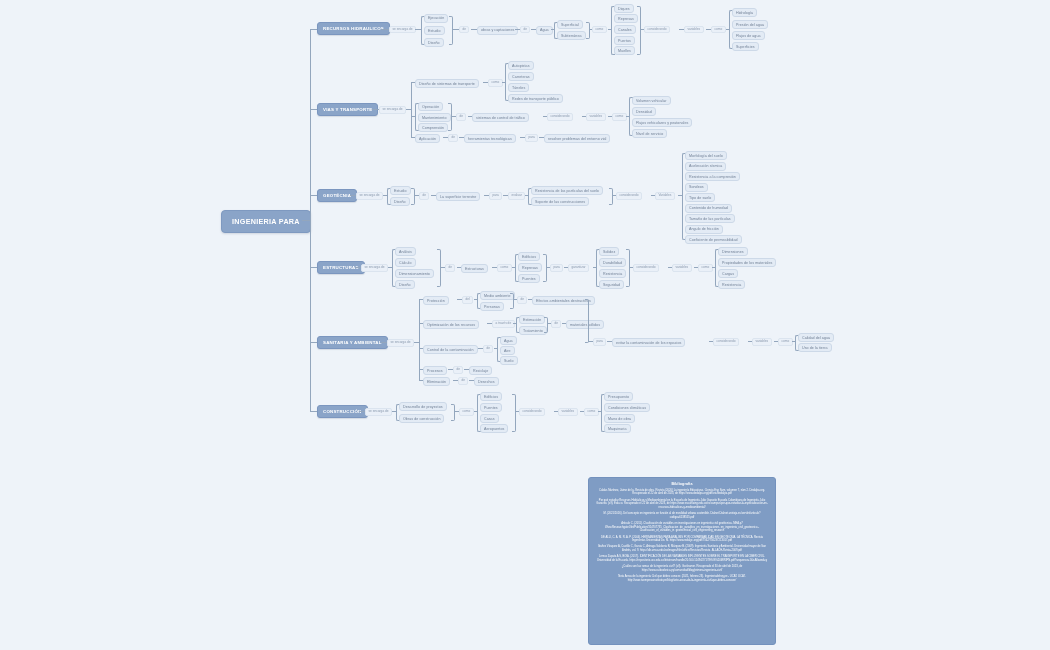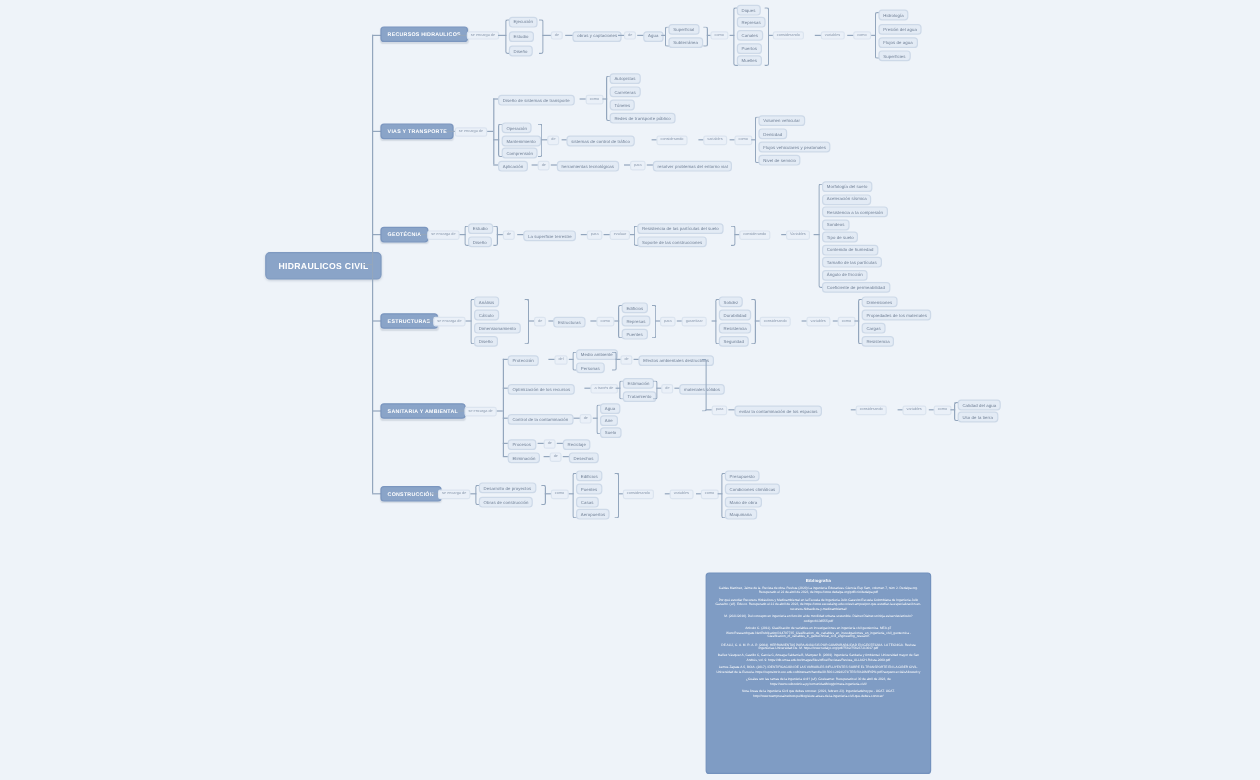--- a/index.html
+++ b/index.html
@@ -90,21 +90,21 @@
   #biblio .be{
     font-size:2.7px;line-height:1.25;text-align:center;margin-bottom:3.2px;
     word-break:break-word;
   }
 </style>
 </head>
 <body>
 
 <div id="map">
 
-  <div class="root" style="left:221px;top:210px;">HIDRAULICOS CIVIL</div>
+  <div class="root" style="left:221px;top:210px;">INGENIERIA PARA</div>
 
   <div class="h-line" style="left:302px;top:220px;width:8px;"></div>
   <div class="v-line" style="left:310px;top:29px;height:382px;"></div>
 
   <div class="h-line" style="left:310px;top:29px;width:8px;"></div>
   <div class="branch" style="left:317px;top:22px;">RECURSOS HIDRAULICOS</div>
   <div class="h-line" style="left:381px;top:29px;width:8px;"></div>
   <div class="conn" style="left:389px;top:25.5px;">se encarga de</div>
   <div class="h-line" style="left:415px;top:29px;width:7px;"></div>
   <div class="brk-l" style="left:421px;top:16px;width:3px;height:27px;"></div>

